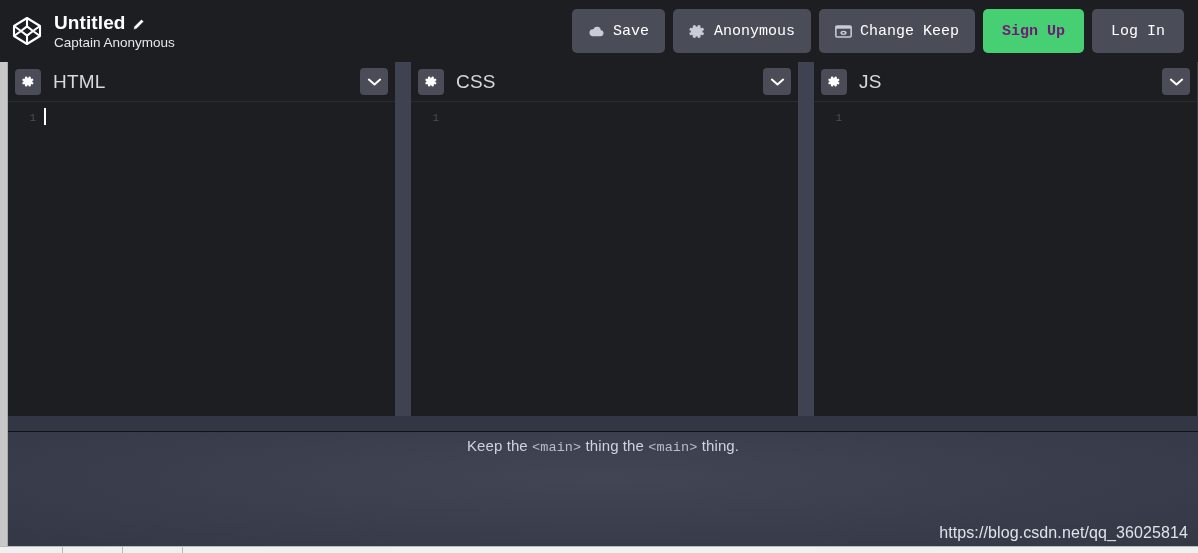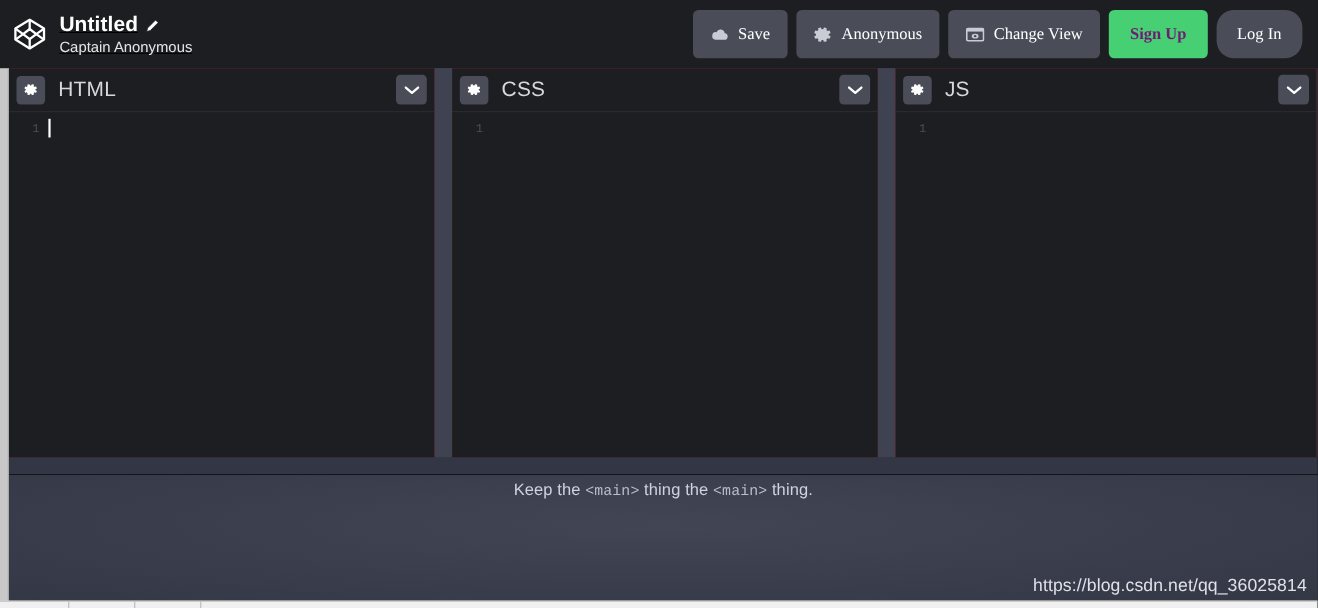--- a/index.html
+++ b/index.html
@@ -59,21 +59,20 @@
     margin-right: 10px;
     display: flex; align-items: center; justify-content: center;
   }
   .logo svg { display: block; }
 
   .title-block {
     display: flex;
     flex-direction: column;
     justify-content: center;
     line-height: 1.15;
-    text-decoration: underline;
   }
   .pen-title-row {
     display: flex;
     align-items: center;
     gap: 6px;
   }
   .pen-title {
     font-size: 19px;
     font-weight: bold;
     color: #ffffff;
@@ -97,21 +96,21 @@
     display: flex;
     align-items: center;
     gap: 8px;
   }
   .btn {
     height: 44px;
     border: none;
     border-radius: 5px;
     background: #4a4d58;
     color: #ffffff;
-    font-family: Liberation Serif, serif;
+    font-family: Liberation Mono, monospace;
     font-size: 15px;
     display: flex;
     align-items: center;
     justify-content: center;
     gap: 8px;
     padding: 0 16px;
     cursor: pointer;
     white-space: nowrap;
   }
   .btn .bicon {
@@ -119,21 +118,21 @@
     align-items: center;
     justify-content: center;
     width: 17px; height: 17px;
   }
   .btn.signup {
     background: #47cf73;
     color: #701a75;
     font-weight: bold;
     padding: 0 19px;
   }
-  .btn.login { padding: 0 19px; border-radius: 16px; }
+  .btn.login { padding: 0 19px; }
 
   
   .editors {
     position: absolute;
     left: 8px; top: 62px;
     width: 1190px; height: 354px;
     display: flex;
     background: #3a3d4a;
   }
   .pane {
@@ -324,21 +323,21 @@
 
       <button class="btn">
         <span class="bicon">
           <svg width="18" height="15" viewBox="0 0 20 16" aria-hidden="true">
             <rect x="1" y="1.5" width="18" height="13" rx="1.4" fill="none" stroke="#c9ccd4" stroke-width="1.8"></rect>
             <rect x="1" y="1.5" width="18" height="3.2" fill="#c9ccd4"></rect>
             <ellipse cx="10" cy="9.6" rx="3.6" ry="2.6" fill="#c9ccd4"></ellipse>
             <ellipse cx="10" cy="9.6" rx="1.5" ry="1.1" fill="#4a4d58"></ellipse>
           </svg>
         </span>
-        <span>Change View</span>
+        <span>Change Keep</span>
       </button>
 
       <button class="btn signup">
         <span>Sign Up</span>
       </button>
 
       <button class="btn login">
         <span>Log In</span>
       </button>
 

